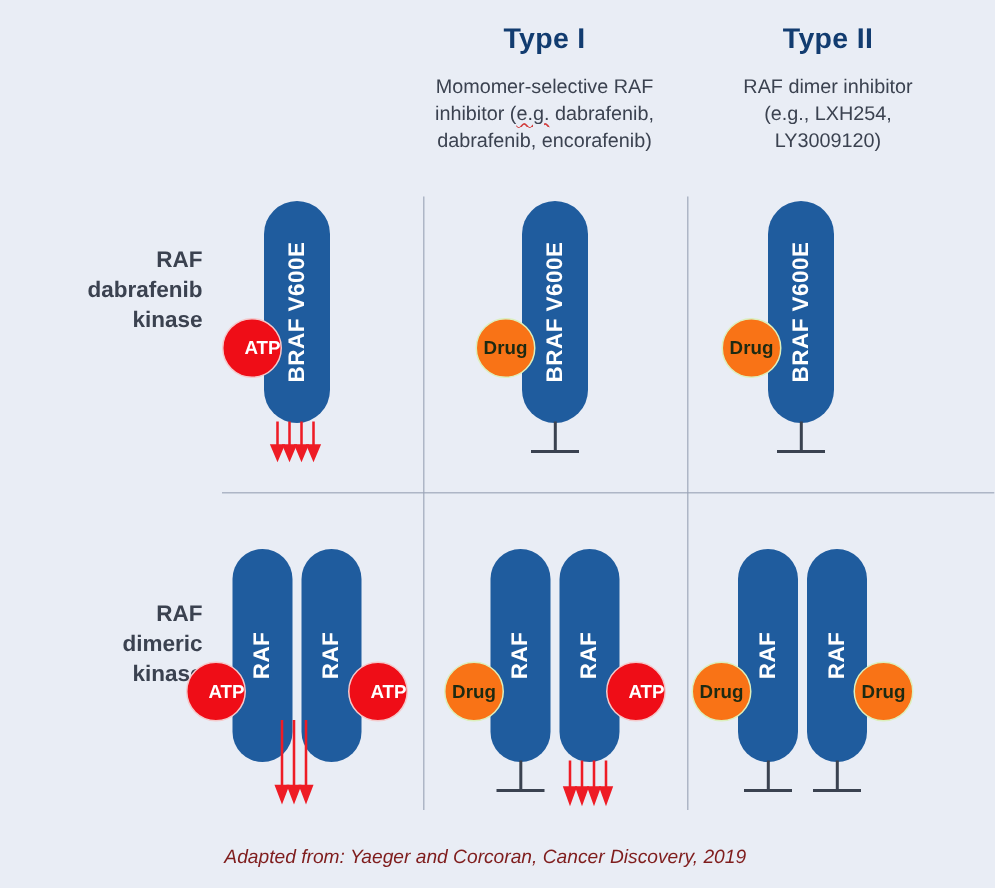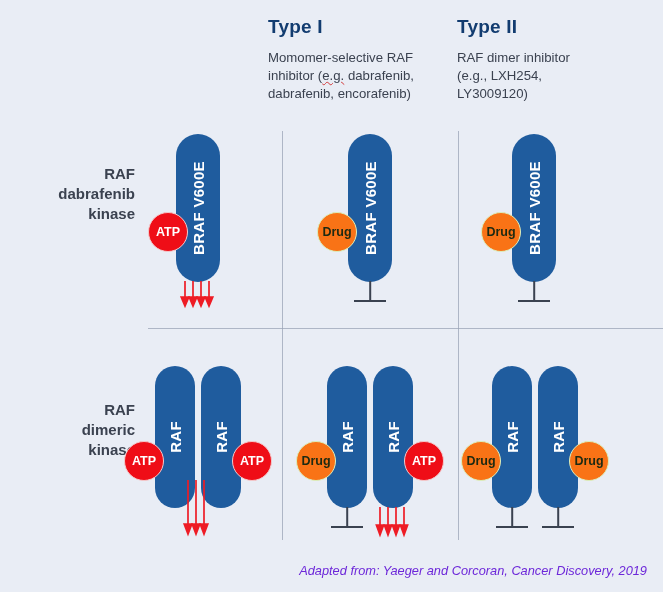--- a/index.html
+++ b/index.html
@@ -10,21 +10,21 @@
     position:relative;
     overflow:hidden;
   }
   .stage{position:absolute;inset:0;}
 
   
   .vline{position:absolute;width:1px;background:#9aa3b5;opacity:.75;}
   .hline{position:absolute;height:1px;background:#9aa3b5;opacity:.75;}
 
   
-  .col-head{position:absolute;}
+  .col-head{position:absolute;text-align:center;}
   .col-title{
     font-size:19px;font-weight:bold;color:#123c70;
     letter-spacing:.2px;margin:0 0 11px 0;
   }
   .col-sub{
     font-size:13.2px;color:#3b4250;line-height:1.38;
   }
   .spell{
     text-decoration:underline;
     text-decoration-style:wavy;
@@ -62,20 +62,21 @@
   .ligand{
     position:absolute;
     border-radius:50%;
     display:flex;align-items:center;justify-content:center;
     font-size:12.5px;font-weight:bold;
     box-sizing:border-box;
   }
   .ligand.atp{
     background:#ef0d17;color:#ffffff;
     border:1.5px solid #f4c9cb;
+    justify-content:flex-end;
   }
   .ligand.drug{
     background:#f97316;color:#1d2a12;
     border:1.5px solid #dcefbd;
   }
 
   
   .arrows{position:absolute;}
   .arrows svg{display:block;overflow:visible;}
 
@@ -88,22 +89,22 @@
   }
   .inhib .bar{
     position:absolute;left:50%;bottom:0;
     width:100%;height:1.8px;
     background:#3a4250;transform:translateX(-50%);
   }
 
   
   .footer{
     position:absolute;
-    font-style:italic;font-size:12.8px;color:#6d28d9;
-    text-align:right;
+    font-style:italic;font-size:12.8px;color:#7f1d1d;
+    text-align:center;
   }
 </style>
 </head>
 <body>
 
 <div class="stage">
 
   <div class="col-head" style="left:268px;top:16px;width:190px;">
     <div class="col-title">Type I</div>
     <div class="col-sub">

